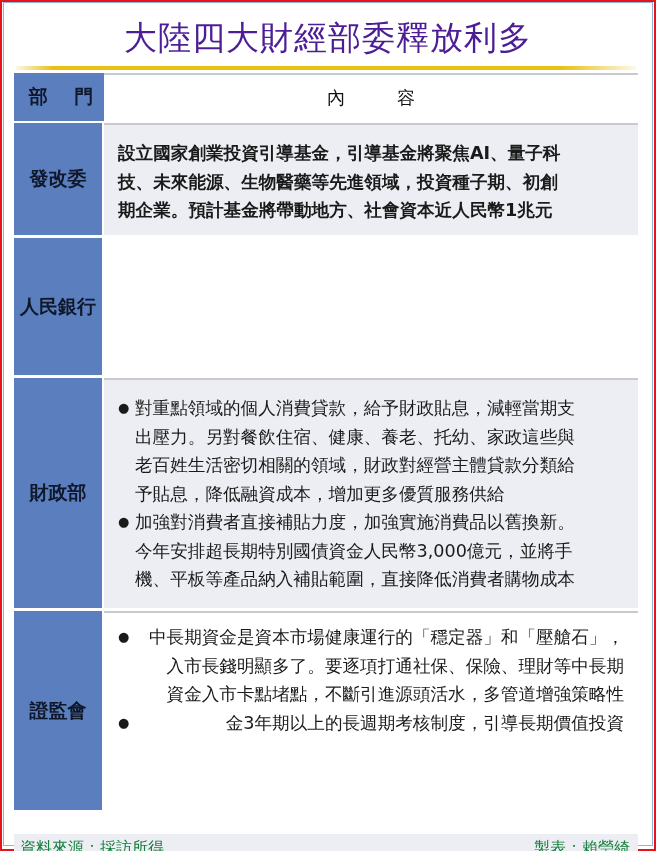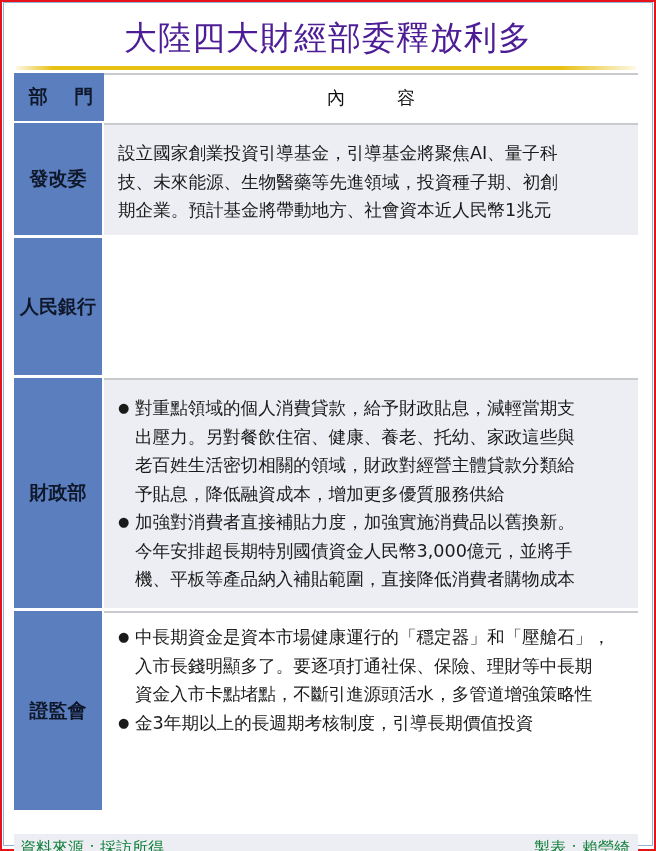--- a/index.html
+++ b/index.html
@@ -51,21 +51,21 @@
     <div class="dept hdr-dept">部 門</div>
     <div class="content white hdr-content">
       <span>內</span>
       <span>容</span>
     </div>
   </div>
 
   <div class="row" style="top:50px; height:112px;">
     <div class="dept">發改委</div>
     <div class="content gray">
-      <div class="text" style="top:14px;">
+      <div class="text" style="top:14px;font-weight:bold;">
         <div>設立國家創業投資引導基金，引導基金將聚焦AI、量子科</div>
         <div>技、未來能源、生物醫藥等先進領域，投資種子期、初創</div>
         <div>期企業。預計基金將帶動地方、社會資本近人民幣1兆元</div>
       </div>
     </div>
   </div>
 
   <div class="row" style="top:165px; height:137px;">
     <div class="dept">人民銀行</div>
   </div>
@@ -85,21 +85,21 @@
           <div>今年安排超長期特別國債資金人民幣3,000億元，並將手</div>
           <div>機、平板等產品納入補貼範圍，直接降低消費者購物成本</div>
         </div>
       </div>
     </div>
   </div>
 
   <div class="row" style="top:538px; height:199px;">
     <div class="dept">證監會</div>
     <div class="content white">
-      <div class="text" style="top:10px;">
+      <div class="text" style="top:10px;text-align:right;">
         <div class="bullet">
           <div>中長期資金是資本市場健康運行的「穩定器」和「壓艙石」，</div>
           <div>入市長錢明顯多了。要逐項打通社保、保險、理財等中長期</div>
           <div>資金入市卡點堵點，不斷引進源頭活水，多管道增強策略性</div>
         </div>
         <div class="bullet">
           <div>金3年期以上的長週期考核制度，引導長期價值投資</div>
         </div>
       </div>
     </div>

